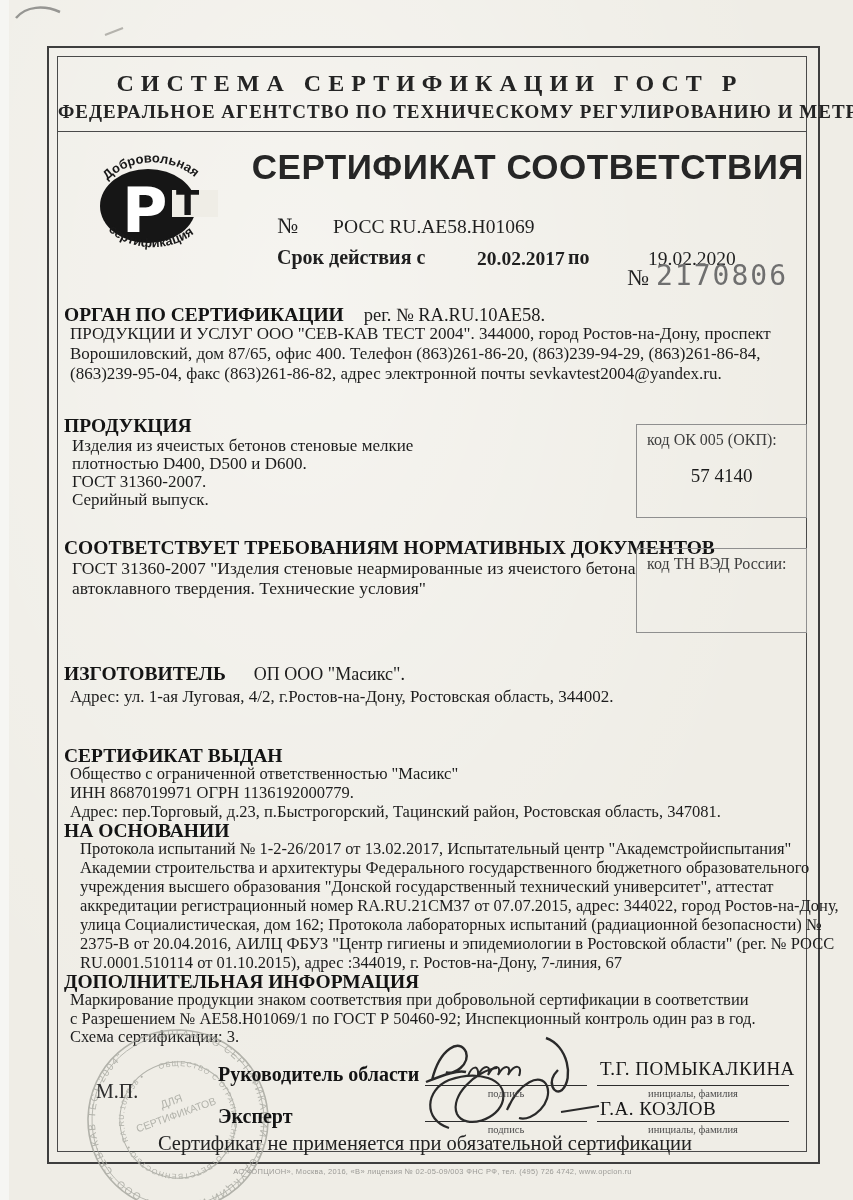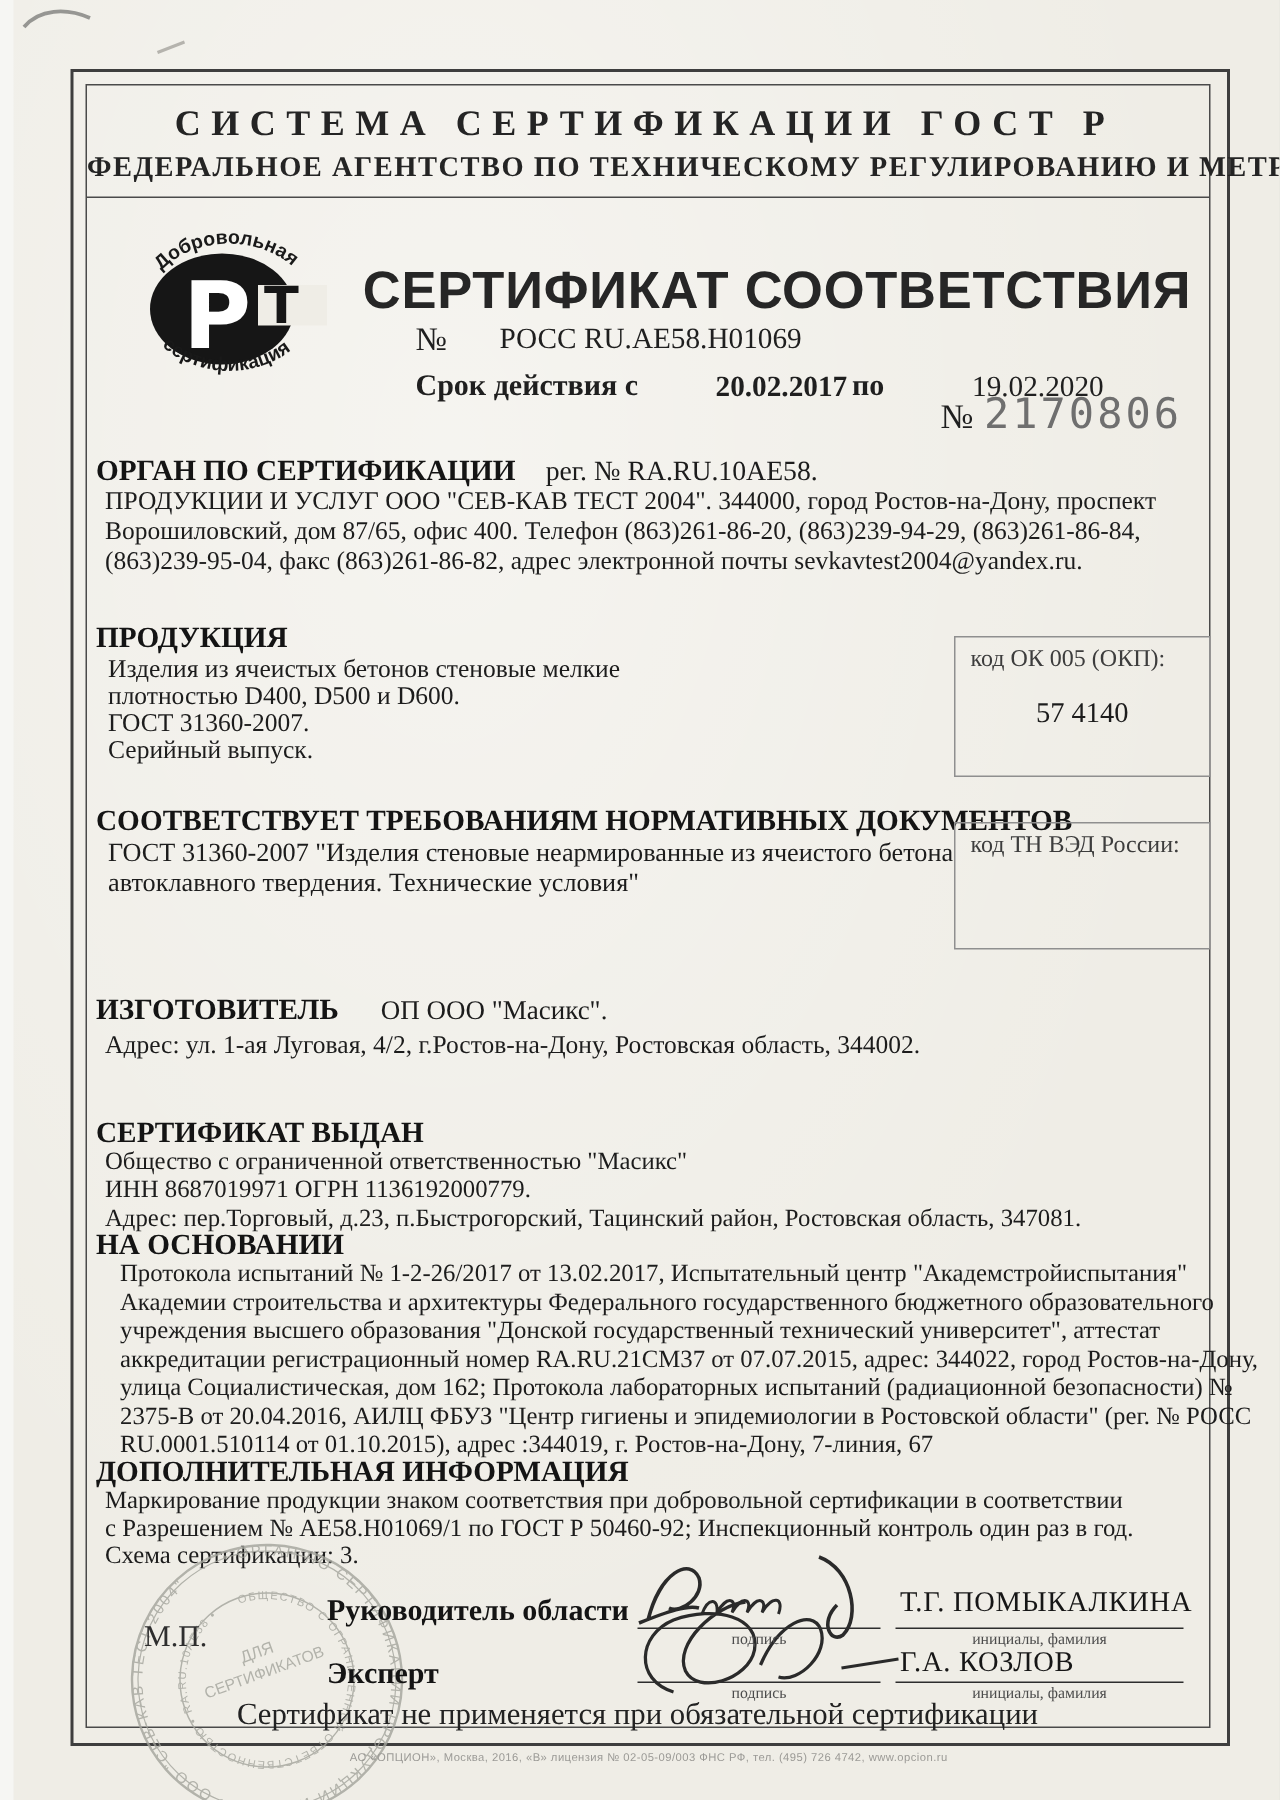--- a/index.html
+++ b/index.html
@@ -9,22 +9,22 @@
   .abs{position:absolute;}
   .nw{white-space:nowrap;}
   
   .frame-outer{left:47px;top:46px;width:769px;height:1114px;border:2px solid #3e3e3e;}
   .frame-inner{left:57px;top:56px;width:748px;height:1094px;border:1px solid #4a4a4a;}
   .header-rule{left:58px;top:131px;width:748px;height:0;border-top:1px solid #4a4a4a;}
   
   .hdr1{left:56px;top:70px;width:748px;text-align:center;font-weight:bold;font-size:24px;letter-spacing:7px;color:#242424;}
   .hdr2{left:58px;top:101px;width:748px;text-align:center;font-weight:bold;font-size:19px;letter-spacing:1px;color:#242424;}
   
-  .title{left:232px;top:147px;width:572px;text-align:center;font-family:"Liberation Sans",sans-serif;
-         font-weight:bold;font-size:35px;letter-spacing:.5px;color:#262626;margin-top:27px;}
+  .title{left:232px;top:147px;width:572px;text-align:right;font-family:"Liberation Sans",sans-serif;
+         font-weight:bold;font-size:35px;letter-spacing:.5px;color:#262626;}
   .no-sign{left:277px;top:213px;font-size:22px;}
   .cert-number{left:333px;top:216px;font-size:19.5px;}
   .validity{left:277px;top:246px;font-size:20px;font-weight:bold;}
   .date-from{left:477px;top:248px;font-size:19.5px;font-weight:bold;}
   .to-label{left:568px;top:246px;font-size:20px;font-weight:bold;}
   .date-to{left:648px;top:248px;font-size:19.5px;}
   .serial-sign{left:627px;top:265px;font-size:23px;}
   .serial{left:656px;top:259px;font-family:"DejaVu Sans Mono",monospace;font-size:28px;letter-spacing:2px;color:#6f6f6f;}
   
   .sec-label{font-weight:bold;font-size:19.5px;color:#141414;}

